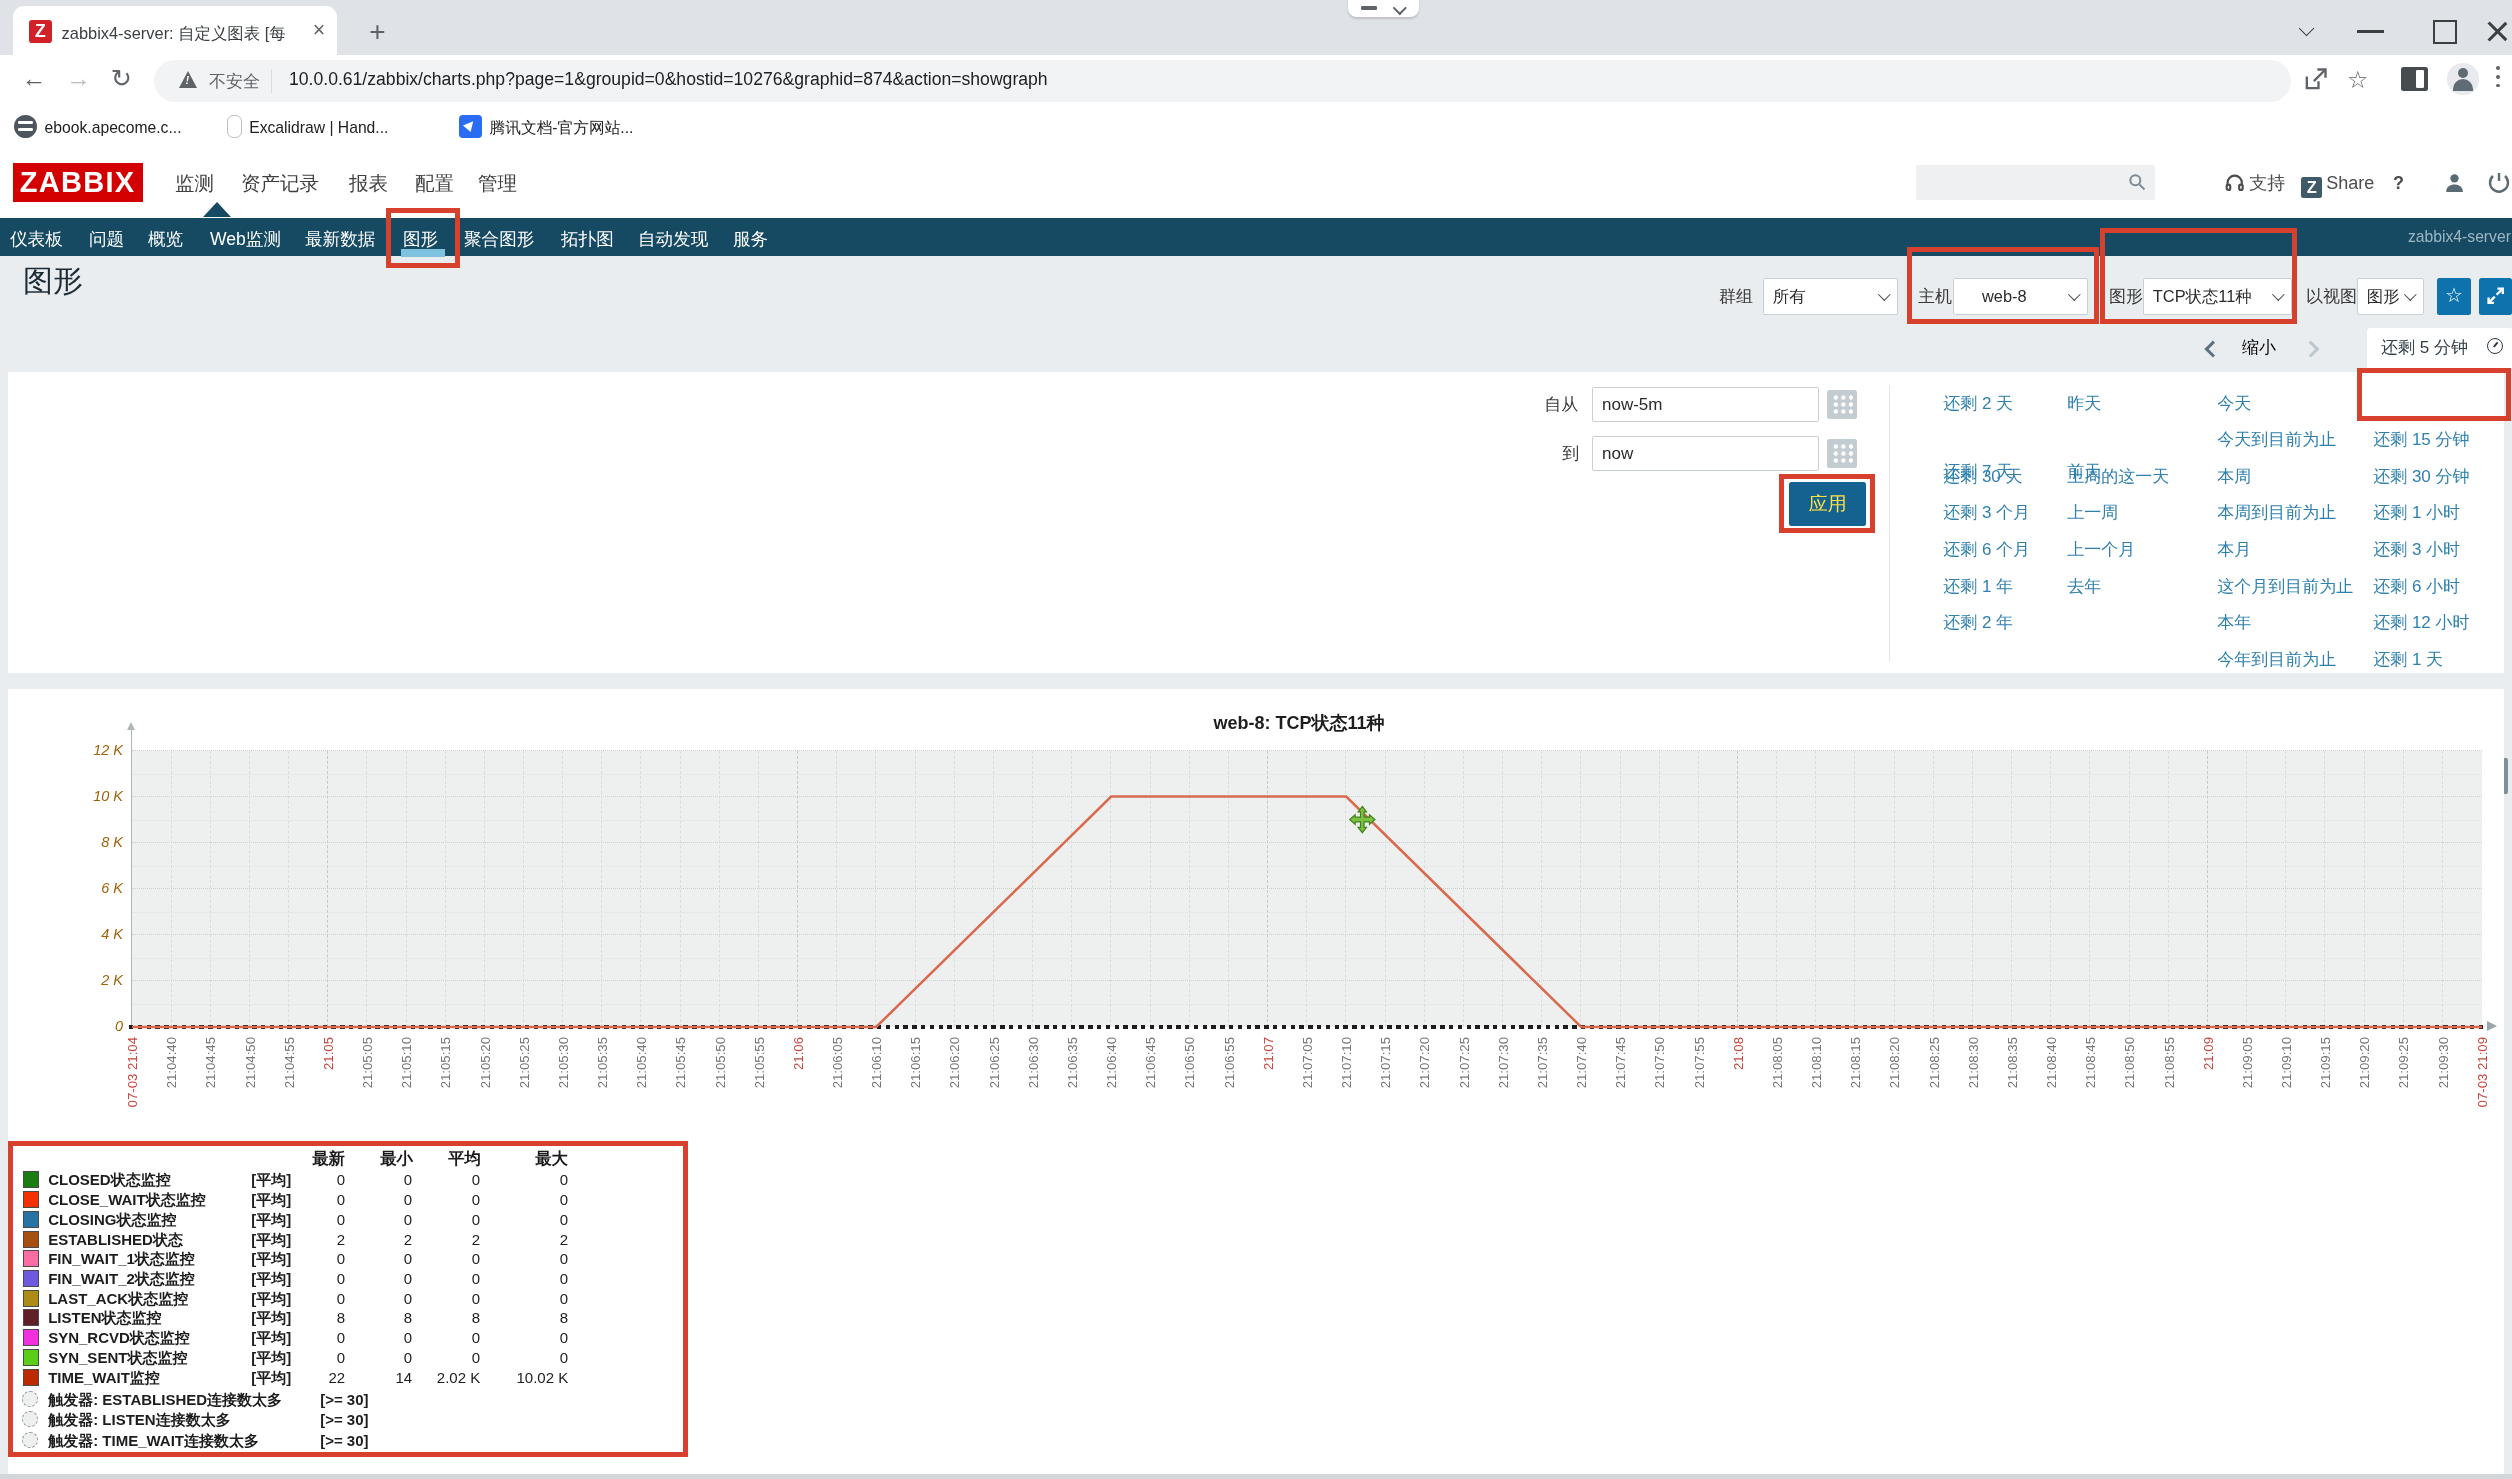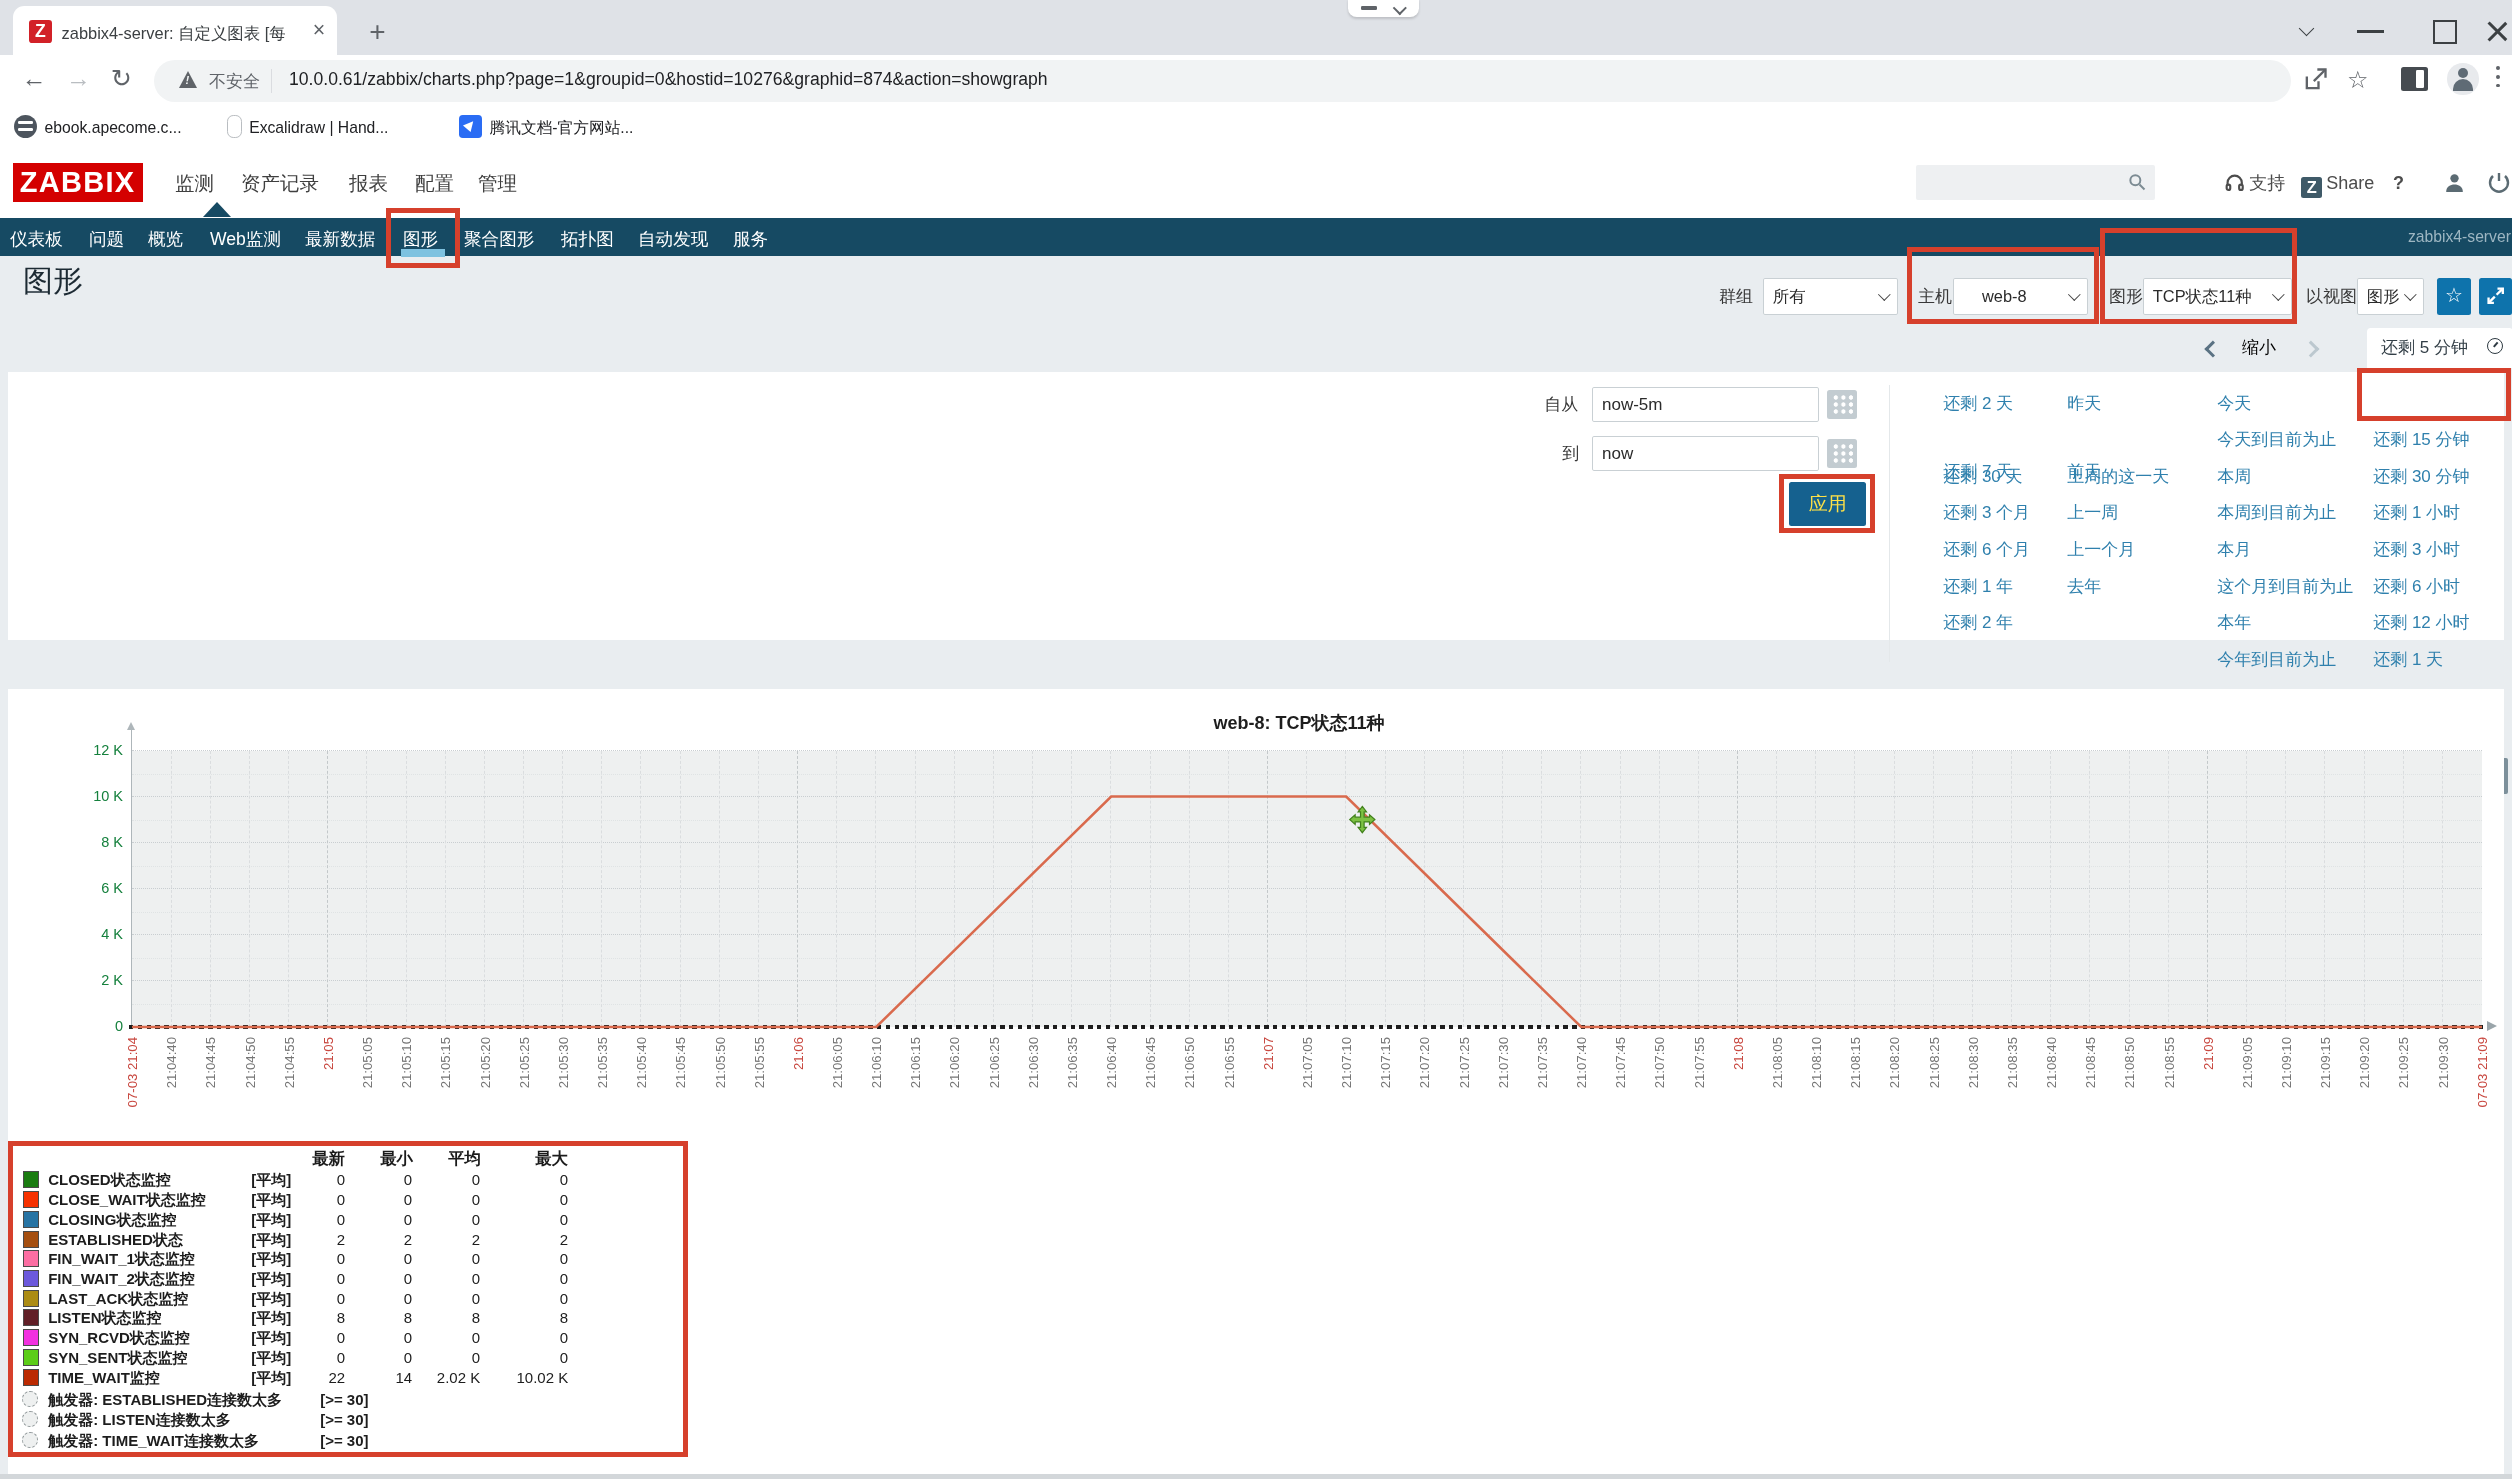--- a/index.html
+++ b/index.html
@@ -67,35 +67,35 @@
   .fselect{position:absolute;top:278px;height:37px;background:#fff;border:1.3px solid #c9d0d4;border-radius:1.9px;box-sizing:border-box;font-size:16.4px;color:#2b2b2b;line-height:34px;padding-left:8.8px;}
   .fselect .chev{position:absolute;right:8.8px;top:10.7px;width:7.6px;height:7.6px;border-right:1.9px solid #444;border-bottom:1.9px solid #444;transform:rotate(45deg);}
   .bluebtn{position:absolute;top:278px;height:37px;background:#0e73ac;border-radius:2.5px;color:#fff;text-align:center;}
   .zoomrow{position:absolute;top:328px;height:40px;font-size:17px;color:#000000;line-height:40px;}
   .chl{position:absolute;width:8.8px;height:8.8px;border-left:3.1px solid #5a7283;border-bottom:3.1px solid #5a7283;transform:rotate(45deg);top:15px;}
   .chr{position:absolute;width:8.8px;height:8.8px;border-right:3.1px solid #bcc8cf;border-top:3.1px solid #bcc8cf;transform:rotate(45deg);top:15px;}
   .timetab{left:2367px;top:328px;width:146px;height:40px;background:#fff;border-radius:3.8px 3.8px 0 0;font-size:17px;color:#323e46;line-height:40px;}
   .clockic{position:absolute;right:10px;top:10px;width:16.4px;height:16.4px;border:1.9px solid #2e3a42;border-radius:50%;box-sizing:border-box;}
   .clockic:after{content:"";position:absolute;left:5.7px;top:1.9px;width:1.9px;height:5.7px;background:#2e3a42;transform-origin:bottom;transform:rotate(40deg);}
   
-  .filterpanel{left:8.2px;top:372px;width:2496px;height:268px;background:#fff;}
+  .filterpanel{left:8.2px;top:372px;width:2496px;height:301px;background:#fff;}
   .tlabel{position:absolute;font-size:17px;color:#383838;height:35px;line-height:35px;}
   .tinput{position:absolute;width:227px;height:35px;border:1.3px solid #c9d0d4;border-radius:1.9px;box-sizing:border-box;font-size:17px;color:#2b2b2b;line-height:33px;padding-left:8.8px;background:#fff;}
   .calbtn{position:absolute;width:30px;height:29px;border-radius:2.5px;background:#c3ccd1;}
   .calbtn:after{content:"";position:absolute;left:4.4px;top:4.4px;width:21.4px;height:20px;
      background-image:radial-gradient(circle,#fff 1.9px,transparent 2.5px);background-size:7.6px 7px;}
   .applybtn{position:absolute;left:1789px;top:482px;width:77px;height:44px;background:#15618f;border-radius:2.5px;color:#fde047;font-size:19px;text-align:center;line-height:44px;}
   .vdiv{position:absolute;left:1889px;top:384px;width:1.3px;height:277px;background:#e4e8ea;}
   .preset{position:absolute;height:35px;line-height:35px;font-size:17px;color:#2f80ad;white-space:nowrap;}
   .preset-sel{position:absolute;left:2365px;top:386px;width:135px;height:36px;background:#7d909b;border-radius:1.9px;color:#fff;font-size:17px;text-align:center;line-height:36px;}
   
   .chartpanel{left:8.2px;top:689px;width:2496px;height:790px;background:#fff;}
   .ctitle{left:1299px;top:711px;transform:translateX(-50%);font-size:18px;font-weight:bold;color:#1e1e1e;white-space:nowrap;}
   .plot{left:132px;top:751px;width:2350px;height:276px;background:#eef0f0;}
-  .ylab{position:absolute;width:50px;text-align:right;font-size:14.5px;color:#15803d;}
+  .ylab{position:absolute;width:50px;text-align:right;font-size:14.5px;color:#a16207;font-style:italic;}
   .yaxis{left:131px;top:729px;width:1.3px;height:297px;background:#aeb6ba;}
   .yarrow{left:127px;top:722px;width:0;height:0;border-left:4.4px solid transparent;border-right:4.4px solid transparent;border-bottom:8.8px solid #aeb6ba;}
   .xaxis{left:129px;top:1025px;width:2359px;height:3.8px;background:repeating-linear-gradient(90deg,#1d1d1d 0 4.4px,transparent 4.4px 8.8px);}
   .xarrow{left:2487px;top:1021px;width:0;height:0;border-top:5.7px solid transparent;border-bottom:5.7px solid transparent;border-left:10px solid #9aa5aa;}
   .xtick{position:absolute;top:1037px;width:16.4px;display:flex;justify-content:center;}
   .xtick span{writing-mode:vertical-rl;transform:rotate(180deg);white-space:nowrap;font-size:13.2px;color:#767676;}
   .xtick.red span{color:#c8473f;}
   
   .lghead{position:absolute;top:1148px;width:63px;text-align:right;font-size:16.4px;font-weight:bold;color:#1b1b1b;}
   .lgrow{position:absolute;left:8.2px;width:630px;height:19px;font-size:15px;color:#1d1d1d;}

